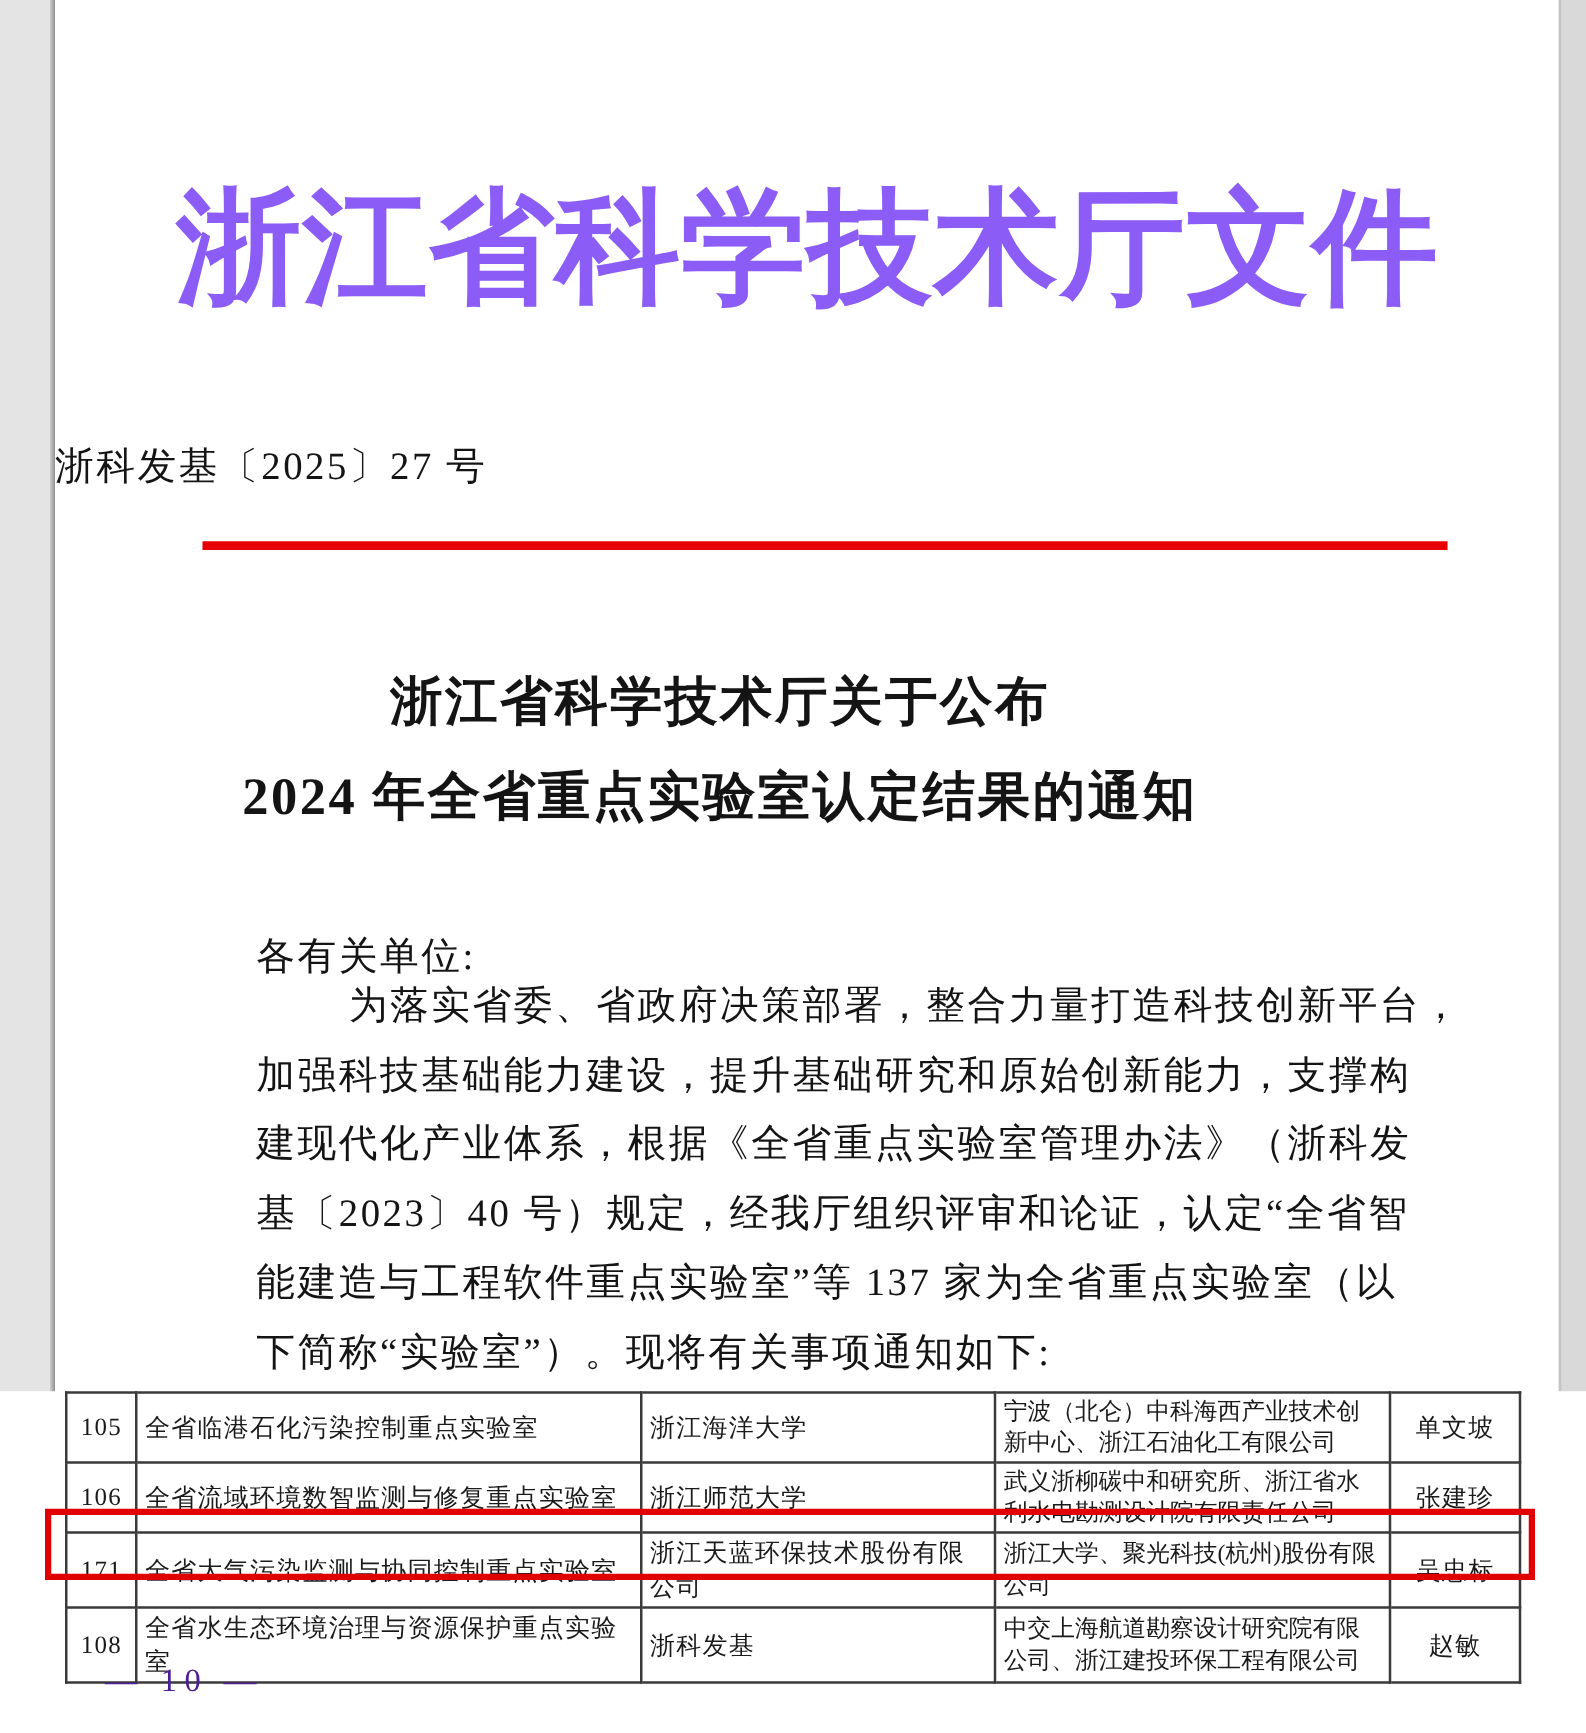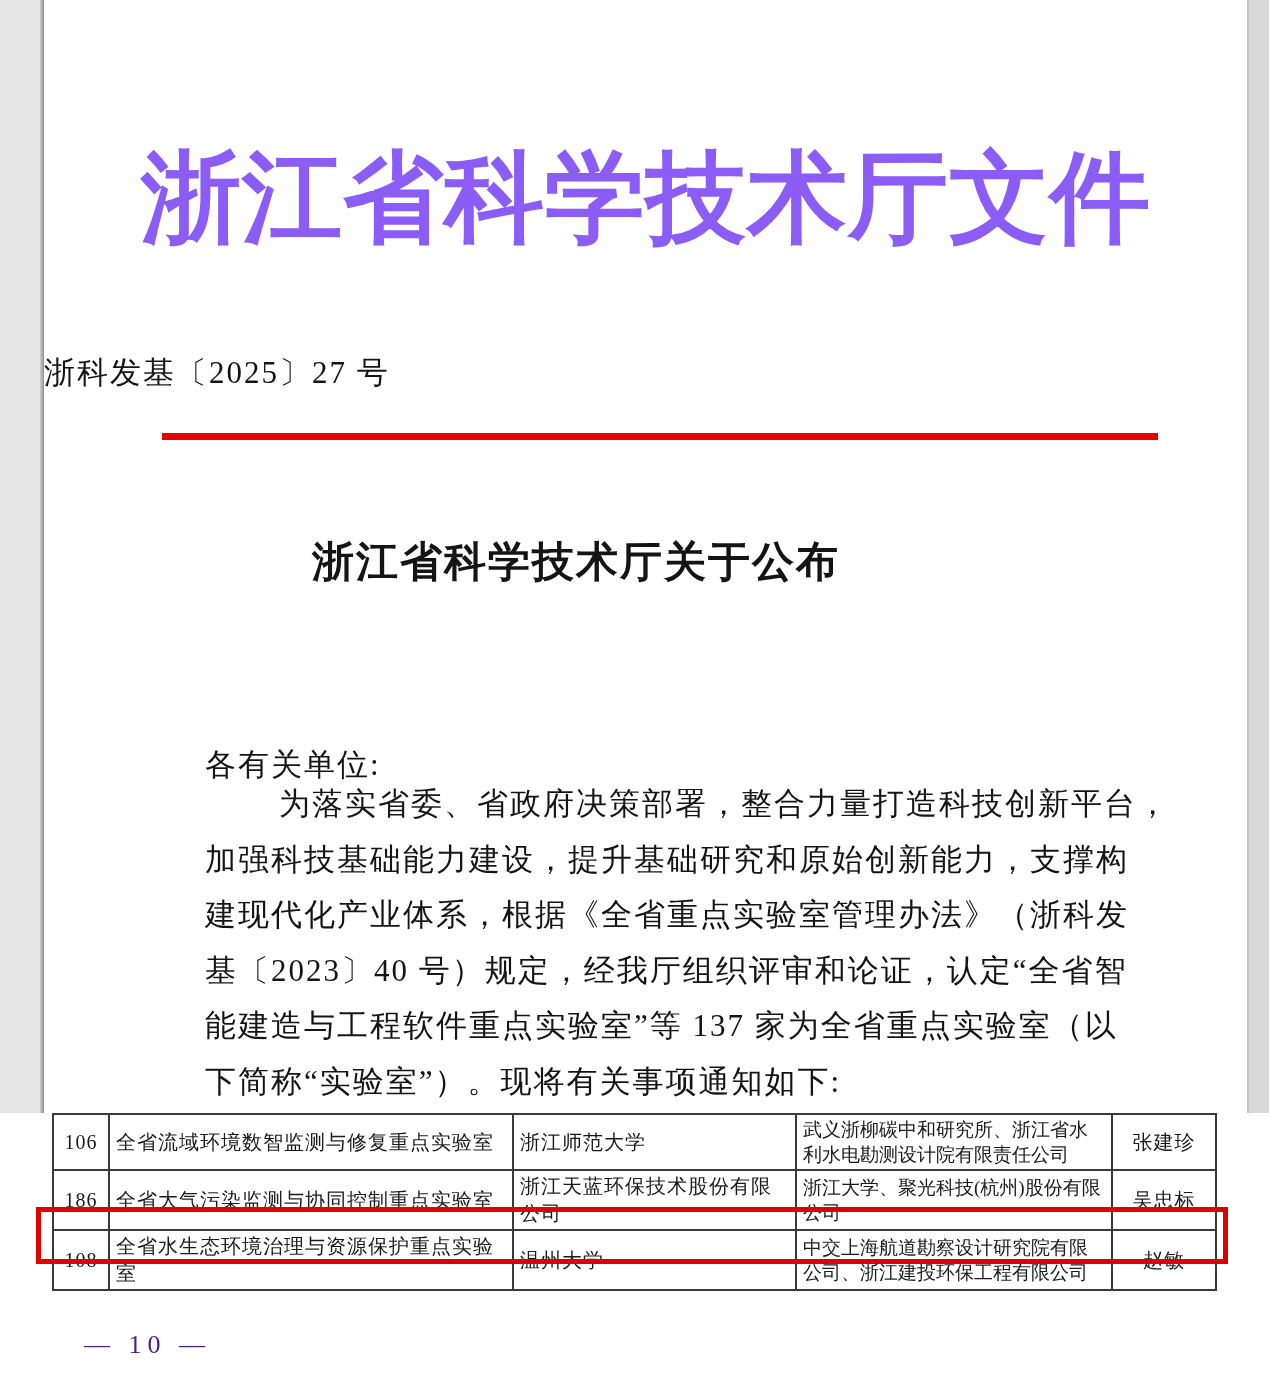--- a/index.html
+++ b/index.html
@@ -97,20 +97,21 @@
   <div class="margin-right"></div>
 
   <div class="page-title">浙江省科学技术厅文件</div>
 
   <div class="doc-number">浙科发基〔2025〕27 号</div>
 
   <div class="red-rule"></div>
 
   <div class="notice-title">
     <div>浙江省科学技术厅关于公布</div>
+    <div>2024 年全省重点实验室认定结果的通知</div>
   </div>
 
   <div class="salutation">各有关单位:</div>
 
   <div class="body-par">
     <div class="body-line indent">为落实省委、省政府决策部署，整合力量打造科技创新平台，</div>
     <div class="body-line">加强科技基础能力建设，提升基础研究和原始创新能力，支撑构</div>
     <div class="body-line">建现代化产业体系，根据《全省重点实验室管理办法》（浙科发</div>
     <div class="body-line">基〔2023〕40 号）规定，经我厅组织评审和论证，认定“全省智</div>
     <div class="body-line">能建造与工程软件重点实验室”等 137 家为全省重点实验室（以</div>
@@ -121,37 +122,44 @@
     <table class="results">
       <colgroup>
         <col style="width:56px">
           <col style="width:404px">
           <col style="width:283px">
         <col style="width:316px">
           <col style="width:104px">
       </colgroup>
       <tbody>
         <tr>
+          <td class="cell-no">105</td>
+          <td class="cell-lab">全省临港石化污染控制重点实验室</td>
+          <td class="cell-unit">浙江海洋大学</td>
+          <td class="cell-partners">宁波（北仑）中科海西产业技术创新中心、浙江石油化工有限公司</td>
+          <td class="cell-director">单文坡</td>
+        </tr>
+        <tr>
           <td class="cell-no">106</td>
           <td class="cell-lab">全省流域环境数智监测与修复重点实验室</td>
           <td class="cell-unit">浙江师范大学</td>
           <td class="cell-partners">武义浙柳碳中和研究所、浙江省水利水电勘测设计院有限责任公司</td>
           <td class="cell-director">张建珍</td>
         </tr>
         <tr>
-          <td class="cell-no">186</td>
+          <td class="cell-no">171</td>
           <td class="cell-lab">全省大气污染监测与协同控制重点实验室</td>
           <td class="cell-unit">浙江天蓝环保技术股份有限公司</td>
           <td class="cell-partners">浙江大学、聚光科技(杭州)股份有限公司</td>
           <td class="cell-director">吴忠标</td>
         </tr>
         <tr>
           <td class="cell-no">108</td>
           <td class="cell-lab">全省水生态环境治理与资源保护重点实验室</td>
-          <td class="cell-unit">温州大学</td>
+          <td class="cell-unit">浙科发基</td>
           <td class="cell-partners">中交上海航道勘察设计研究院有限公司、浙江建投环保工程有限公司</td>
           <td class="cell-director">赵敏</td>
         </tr>
       </tbody>
     </table>
 
     <div class="highlight-box"></div>
   </div>
 
   <div class="page-number">— 10 —</div>

